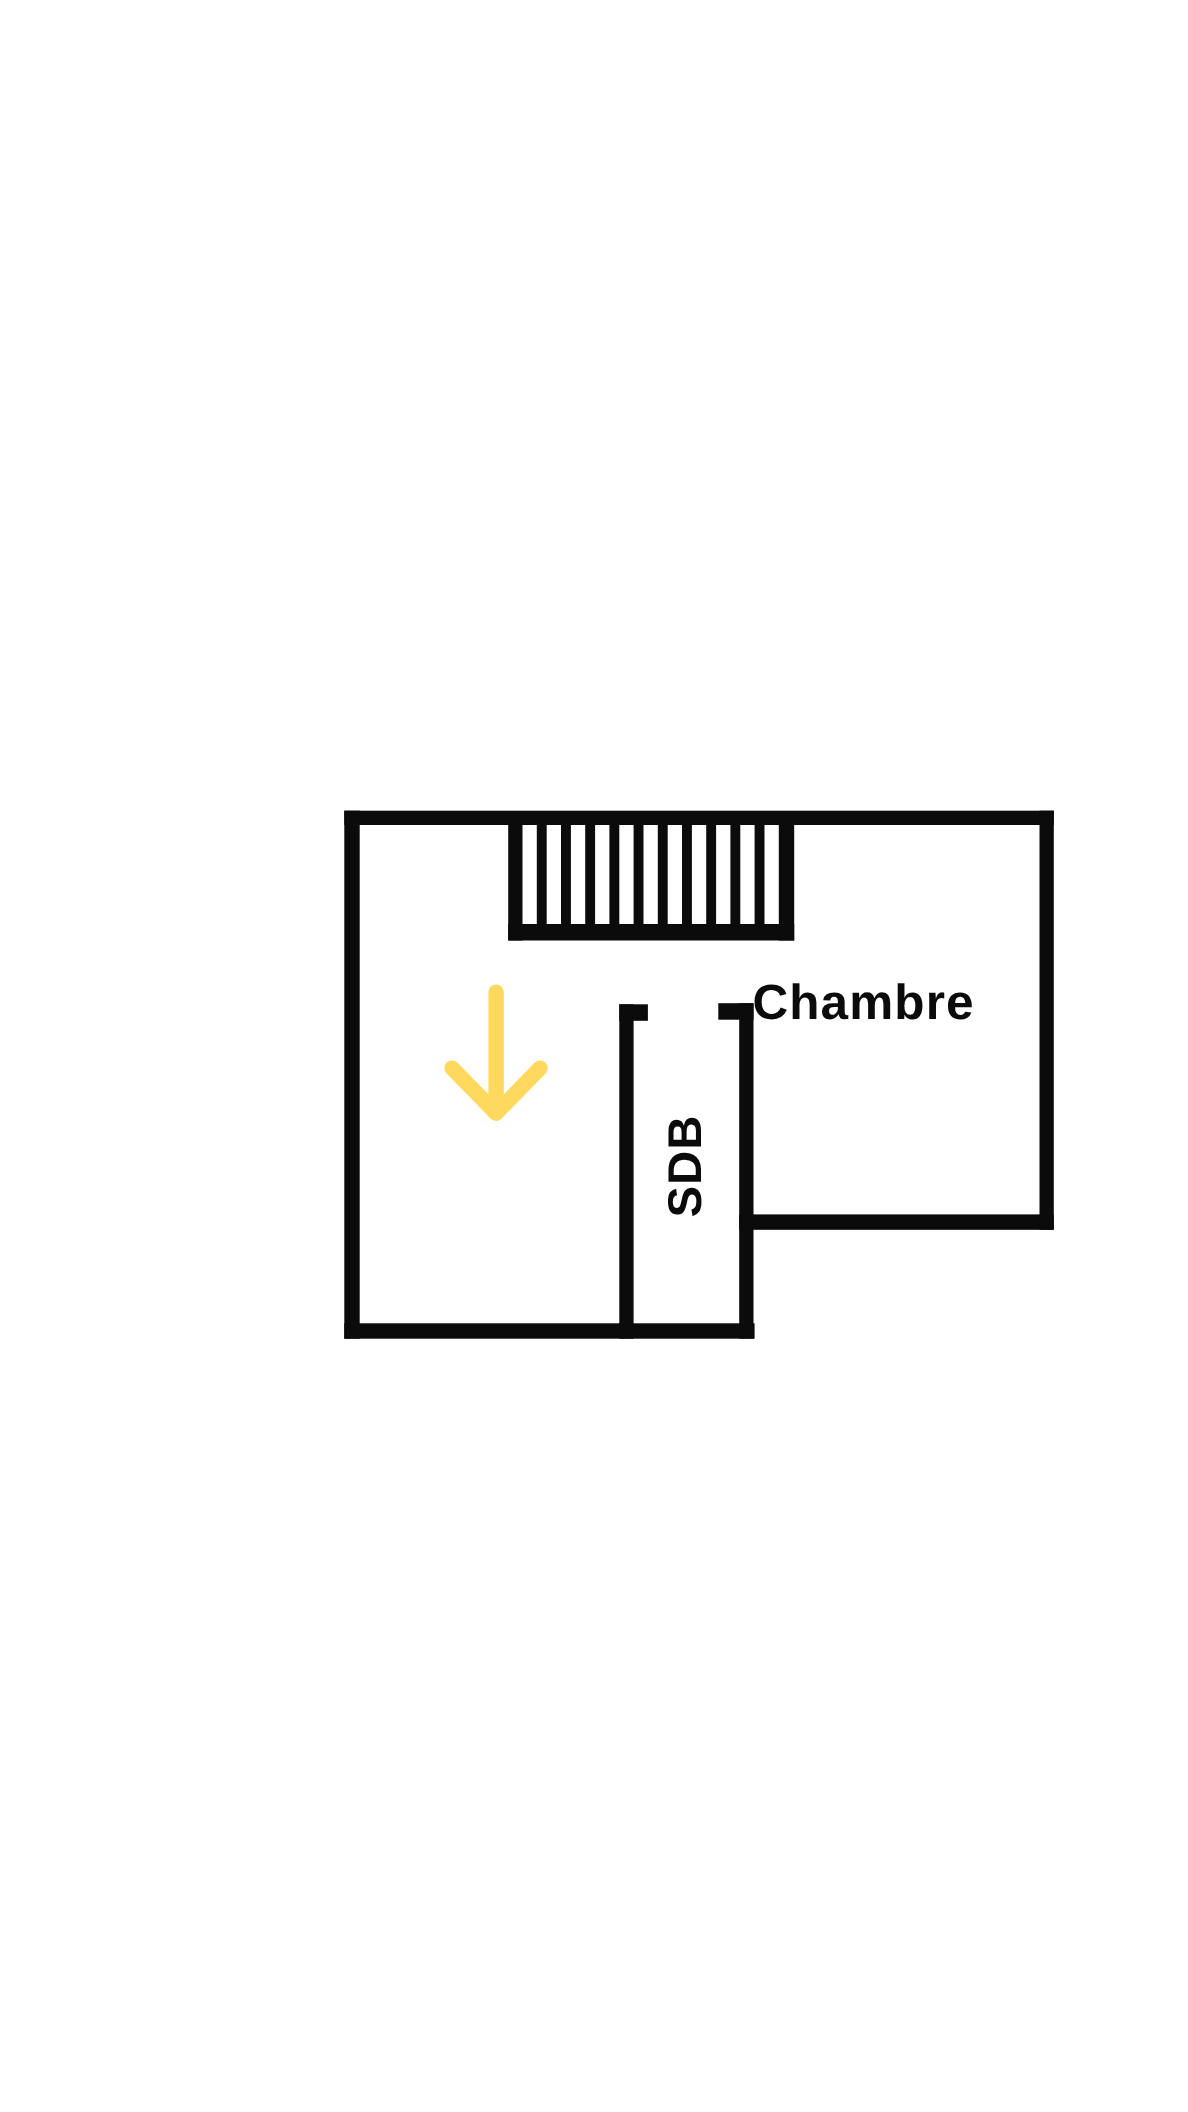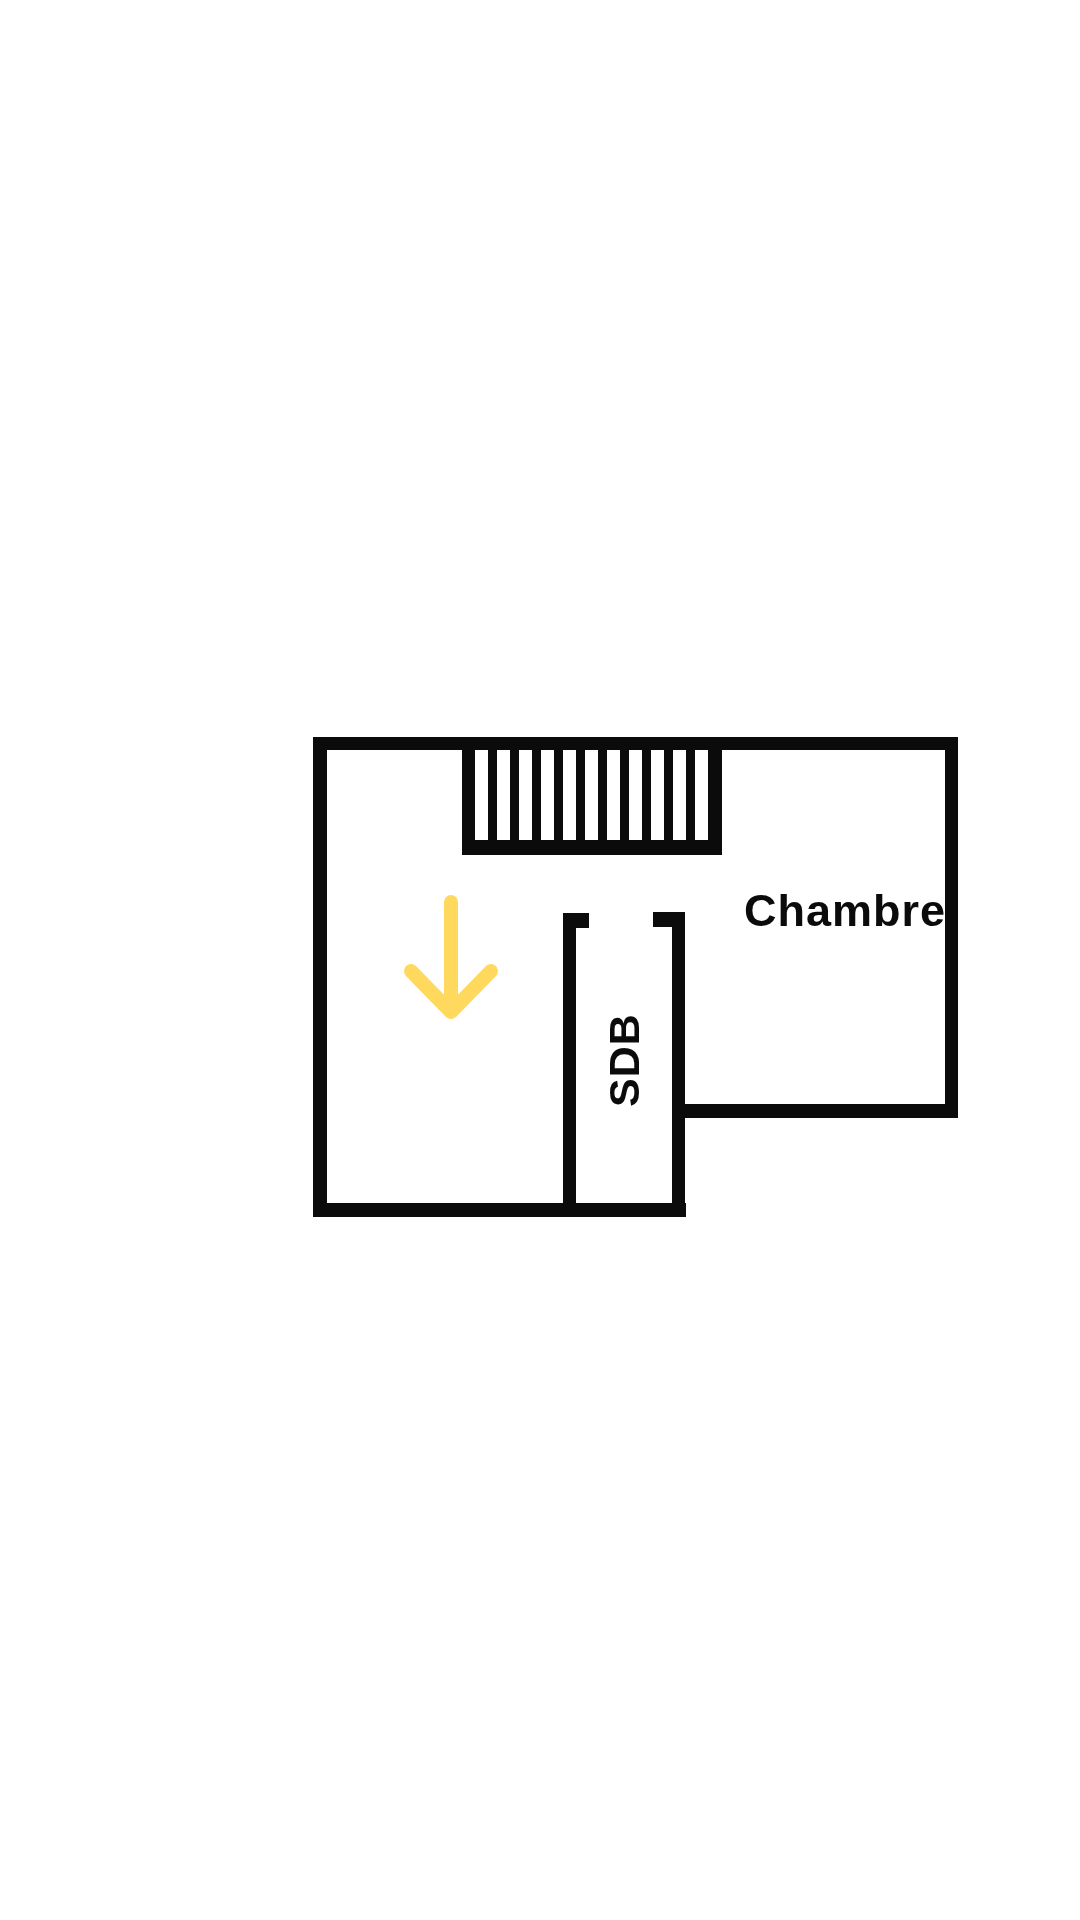--- a/index.html
+++ b/index.html
@@ -44,21 +44,21 @@
     background: var(--wall, #0b0b0b);
   }
   .room-label {
     position: absolute;
     color: var(--wall, #0b0b0b);
     font-weight: 700;
     white-space: nowrap;
     line-height: 1;
   }
   .label-chambre {
-    left: 744px;
+    left: 684px;
     top: 888px;
     font-size: 45px;
     letter-spacing: 1px;
   }
   .label-sdb {
     left: 624px;
     top: 1060px;
     font-size: 43px;
     letter-spacing: 1px;
     transform: translate(-50%, -50%) rotate(-90deg);

